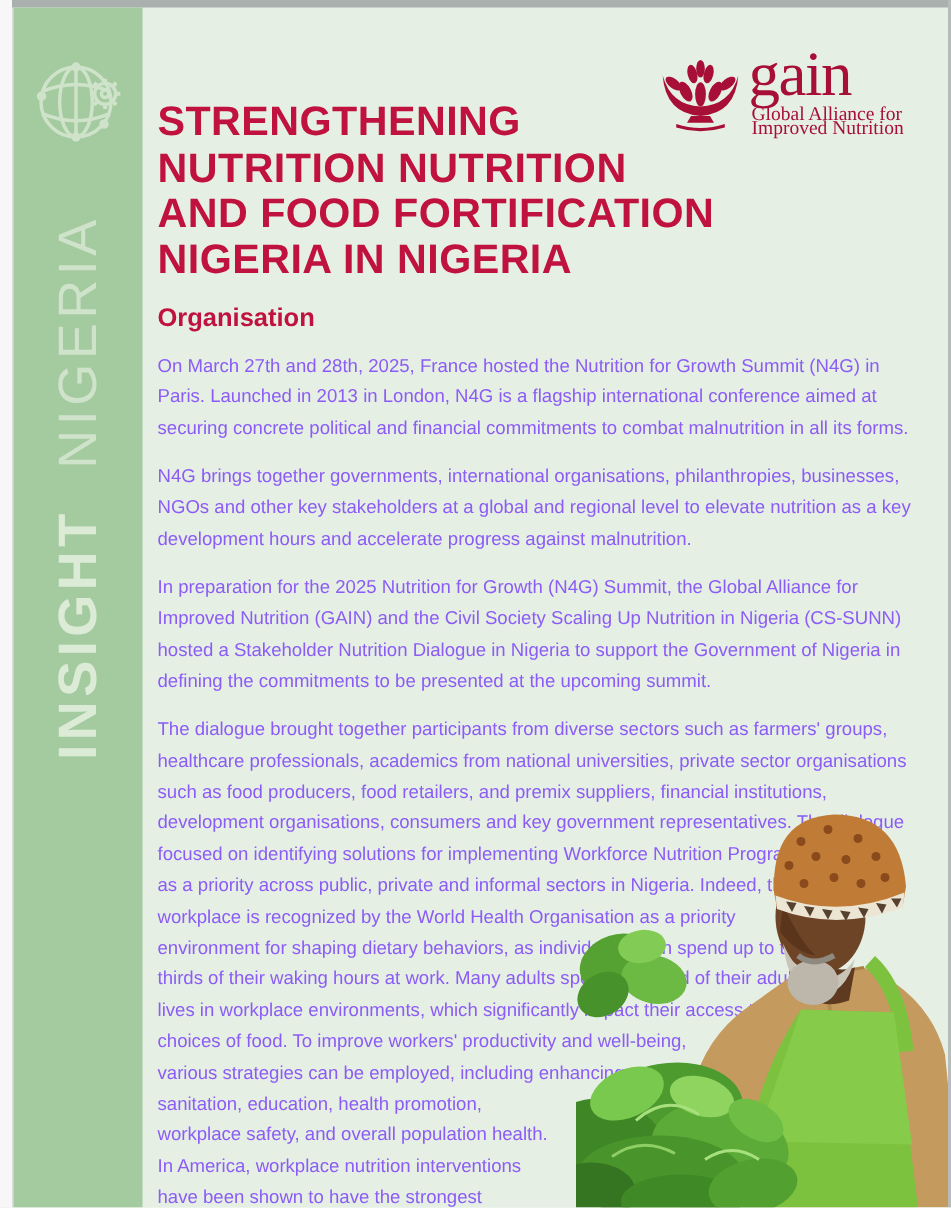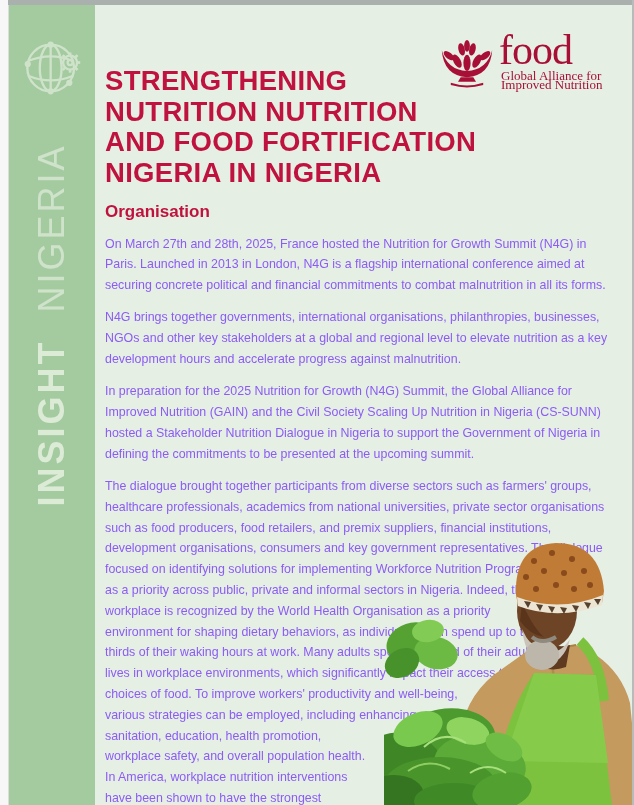--- a/index.html
+++ b/index.html
@@ -95,21 +95,21 @@
         <ellipse cx="10" cy="20" rx="3.5" ry="7" transform="rotate(-52 10 20)"></ellipse>
         <ellipse cx="50" cy="20" rx="3.5" ry="7" transform="rotate(52 50 20)"></ellipse>
         <ellipse cx="24" cy="13" rx="3.5" ry="7" transform="rotate(-14 24 13)"></ellipse>
         <ellipse cx="36" cy="13" rx="3.5" ry="7" transform="rotate(14 36 13)"></ellipse>
         <ellipse cx="30" cy="9" rx="3.2" ry="6.5"></ellipse>
         <path d="M23,44 L37,44 L40,49 L20,49 Z"></path>
         <path d="M12,50 Q30,56 48,50 L48,52.5 Q30,58 12,52.5 Z"></path>
       </g>
     </svg>
     <div class="logo-text-block">
-      <div class="logo-word">food</div>
+      <div class="logo-word">gain</div>
       <div class="logo-tagline">
         <div>Global Alliance for</div>
         <div>Improved Nutrition</div>
       </div>
     </div>
   </div>
 
   <div class="content">
     <div class="title">
       <div>STRENGTHENING</div>

